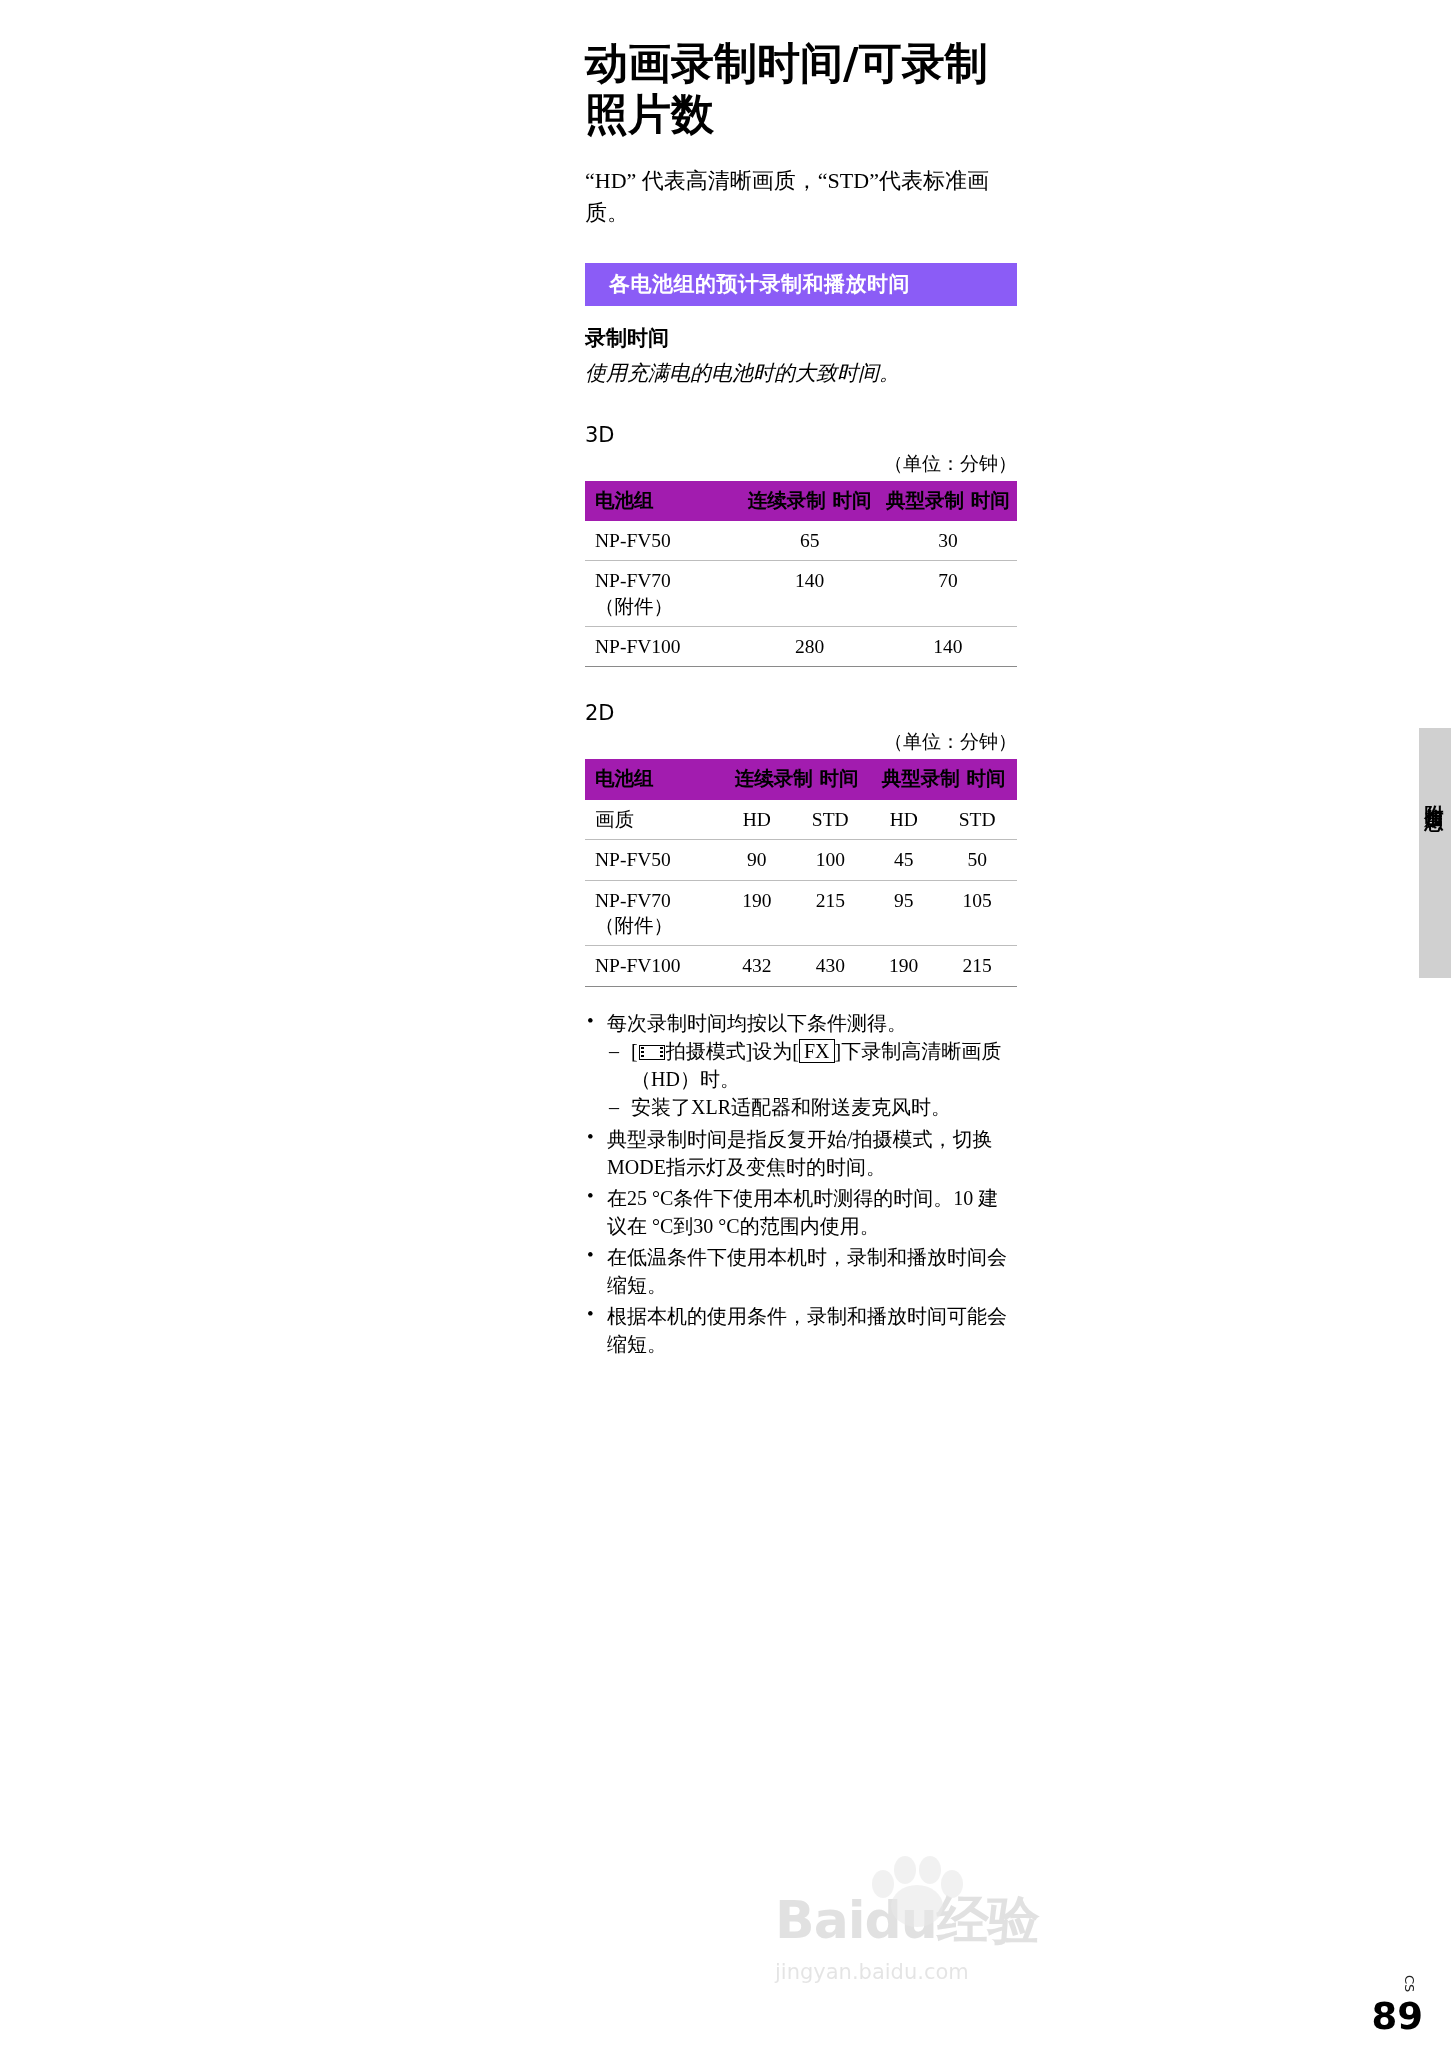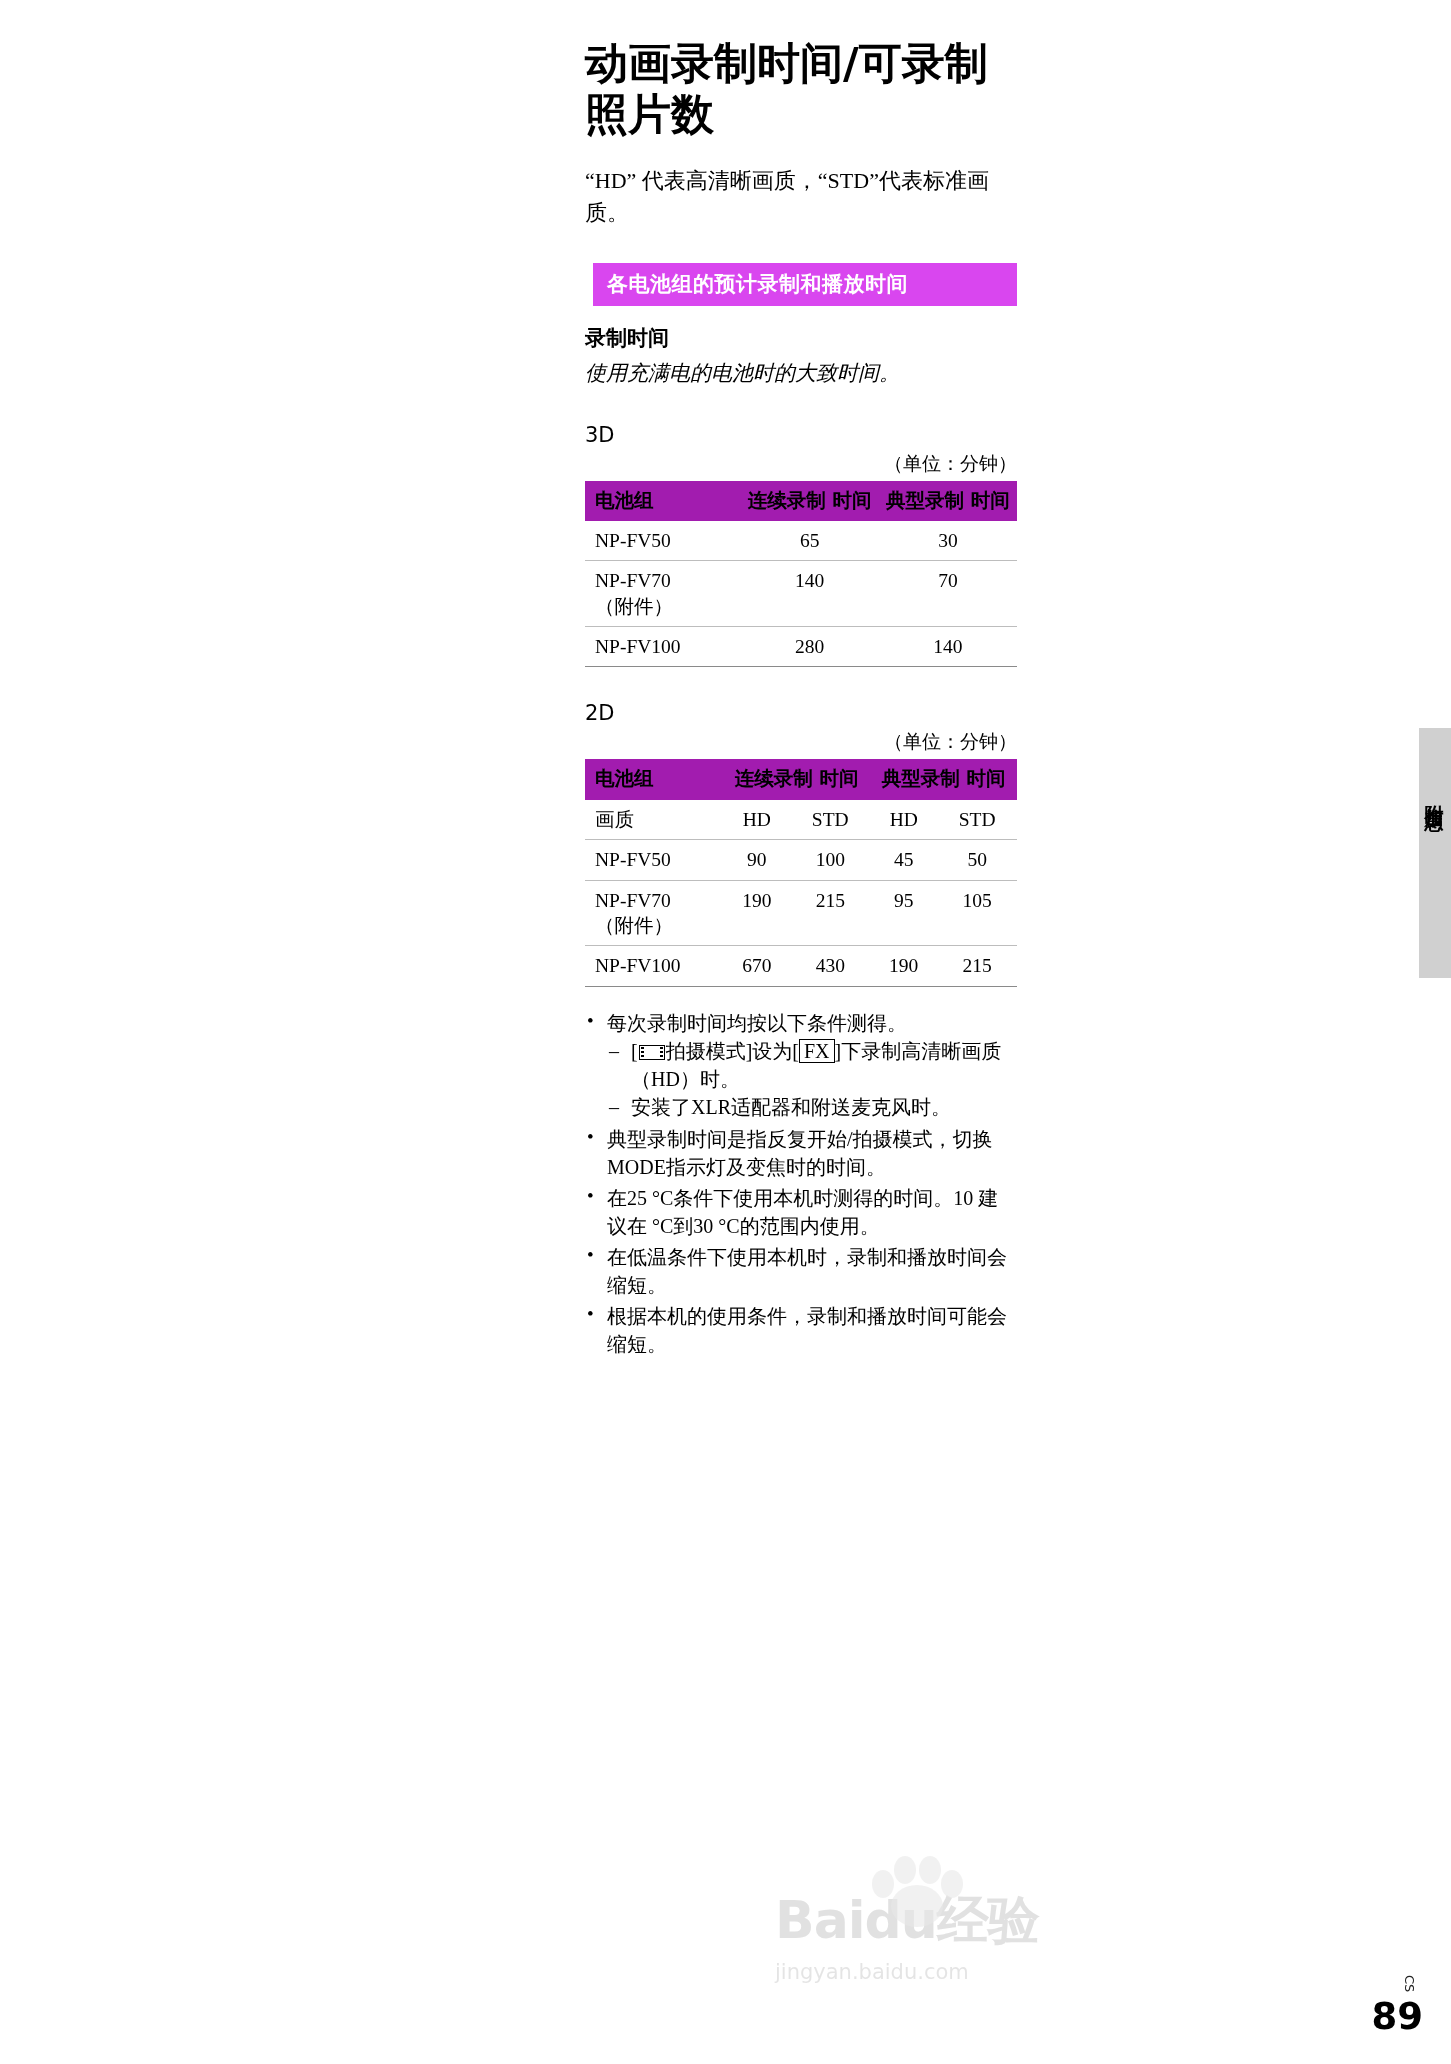--- a/index.html
+++ b/index.html
@@ -71,28 +71,28 @@
     font-weight:bold;
     font-size:43px;
     line-height:1.18;
     letter-spacing:0px;
     margin:0 0 26px 0;
   }
   .intro{
     font-size:22px;line-height:1.45;margin:0 0 34px 0;
   }
   .banner{
-    background:#d946ef;
+    background:#8b5cf6;
     color:#ffffff;
     font-family:"DejaVu Sans","Liberation Sans",sans-serif;
     font-weight:bold;
     font-size:21px;
-    padding:7px 12px 8px 14px;
+    padding:7px 12px 8px 24px;
     letter-spacing:.5px;
-    margin:0 0 18px 8px;
+    margin:0 0 18px 0;
   }
   .h-rec{
     font-family:"DejaVu Sans","Liberation Sans",sans-serif;
     font-weight:bold;
     font-size:21px;
     margin:0 0 6px 0;
   }
   .para{font-size:21px;line-height:1.45;margin:0;font-style:italic;}
 
   .mode-label{
@@ -309,21 +309,21 @@
           <tr>
             <td class="left">NP-FV70
 （附件）</td>
             <td>190</td>
             <td>215</td>
             <td>95</td>
             <td>105</td>
           </tr>
           <tr class="last">
             <td class="left">NP-FV100</td>
-            <td>670</td>
+            <td>432</td>
             <td>430</td>
             <td>190</td>
             <td>215</td>
           </tr>
         </tbody>
       </table>
     </div>
 
     <ul class="notes">
       <li>

